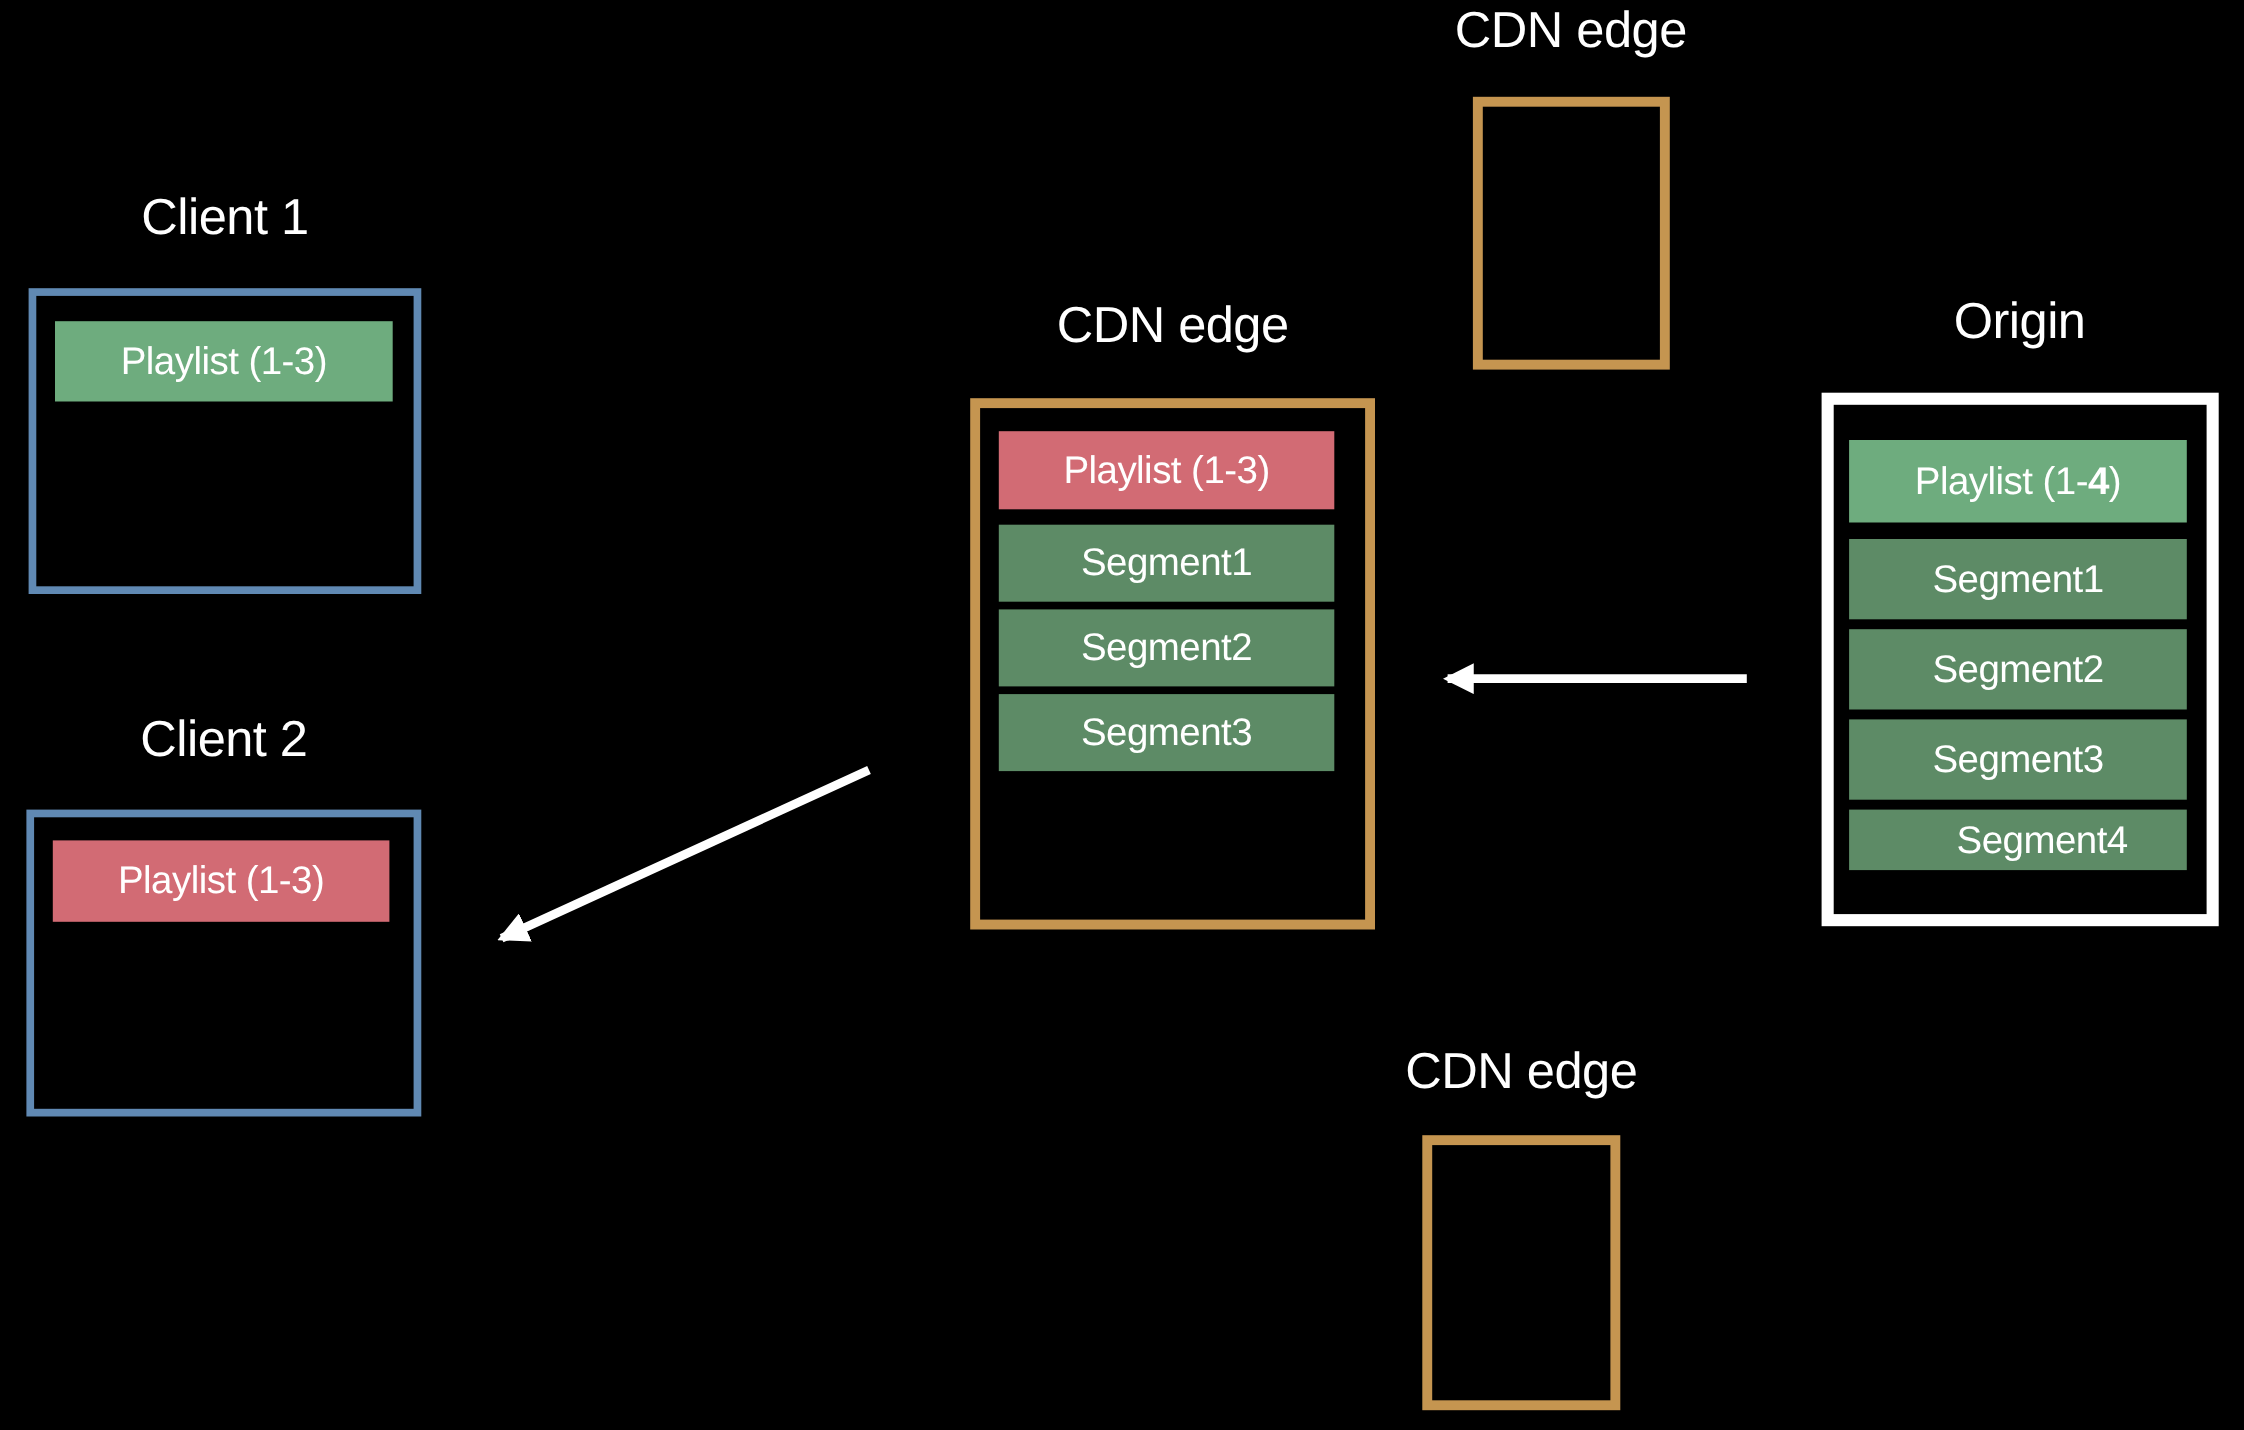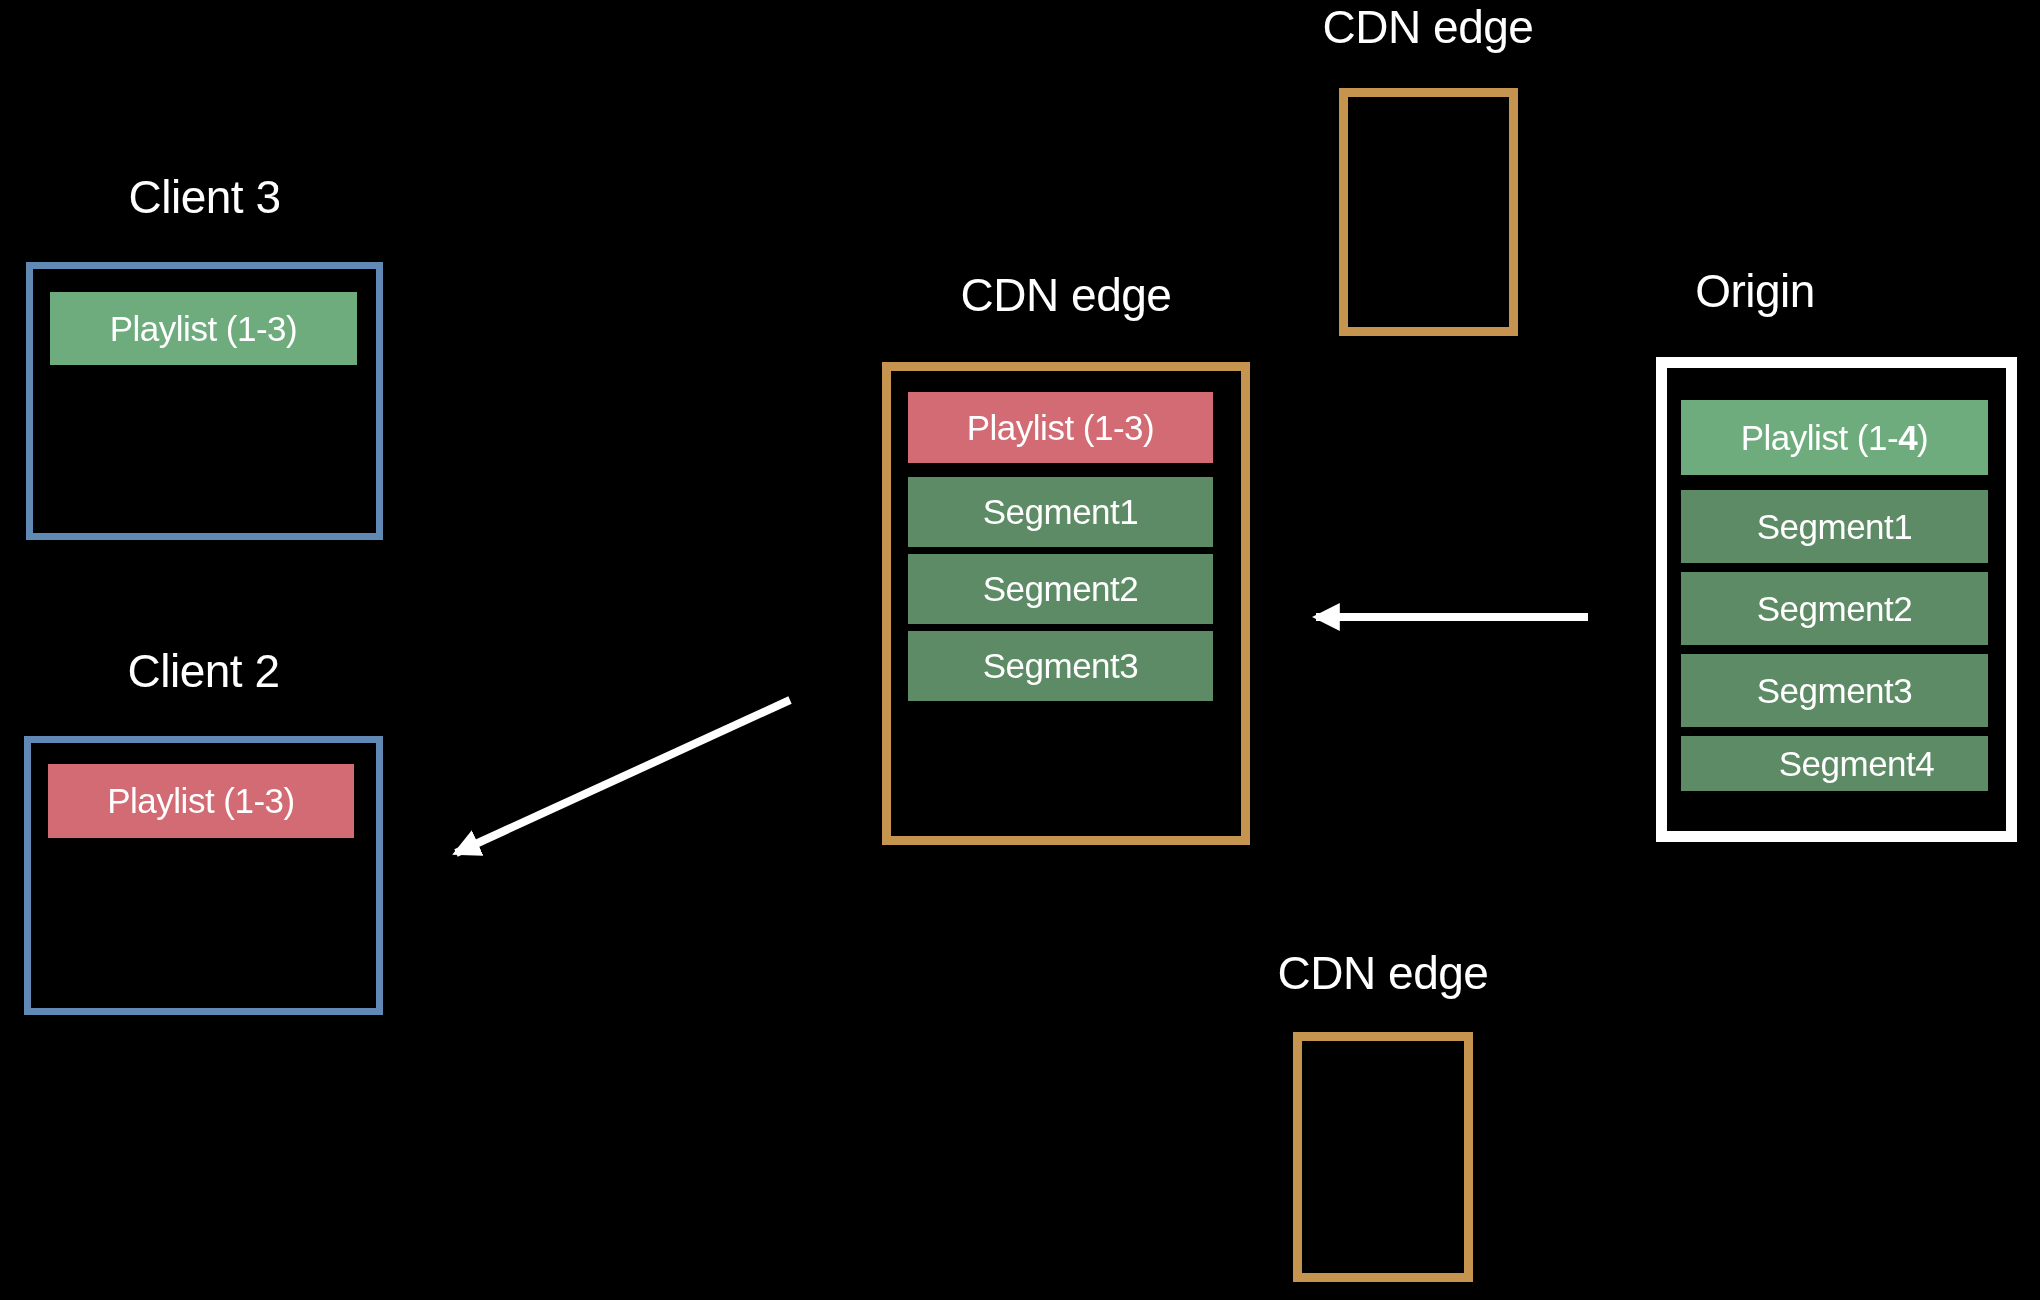--- a/index.html
+++ b/index.html
@@ -32,21 +32,21 @@
   <svg class="arrows" width="2040" height="1300" viewBox="0 0 2040 1300">
     <defs>
       <marker id="arrowhead" viewBox="0 0 10 10" refX="8.5" refY="5" markerWidth="3.5" markerHeight="3.5" orient="auto">
         <polygon points="0,0 10,5 0,10" fill="#ffffff"></polygon>
       </marker>
     </defs>
     <line x1="1588" y1="617" x2="1316" y2="617" stroke="#ffffff" stroke-width="8" marker-end="url(#arrowhead)"></line>
     <line x1="790" y1="700" x2="456" y2="853" stroke="#ffffff" stroke-width="8" marker-end="url(#arrowhead)"></line>
   </svg>
 
-  <div class="title" style="left:26px;top:172px;width:357px;">Client 3</div>
+  <div class="title" style="left:26px;top:172px;width:357px;">Client 1</div>
   <div class="box" style="left: 26px; top: 262px; width: 357px; height: 278px; padding: 23px 0px 0px 17px; border-color: rgb(96, 137, 179);">
     <div class="chip" style="width:307px;height:73px;background:#6eac7e;">Playlist (1-3)</div>
   </div>
 
   <div class="title" style="left:24px;top:646px;width:359px;">Client 2</div>
   <div class="box" style="left: 24px; top: 736px; width: 359px; height: 279px; padding: 21px 0px 0px 17px; border-color: rgb(96, 137, 179);">
     <div class="chip" style="width:306px;height:74px;background:#d26b74;">Playlist (1-3)</div>
   </div>
 
   <div class="title" style="left:1278px;top:2px;width:300px;">CDN edge</div>
@@ -56,21 +56,21 @@
   <div class="box cdn" style="left:882px;top:362px;width:368px;height:483px;border-color:#c59550;padding:21px 0 0 17px;">
     <div class="chip" style="width:305px;height:71px;background:#d26b74;">Playlist (1-3)</div>
     <div class="chip" style="width:305px;height:70px;margin-top:14px;background:#5d8b66;">Segment1</div>
     <div class="chip" style="width:305px;height:70px;margin-top:7px;background:#5d8b66;">Segment2</div>
     <div class="chip" style="width:305px;height:70px;margin-top:7px;background:#5d8b66;">Segment3</div>
   </div>
 
   <div class="title" style="left:1233px;top:948px;width:300px;">CDN edge</div>
   <div class="box cdn" style="left:1293px;top:1032px;width:180px;height:250px;border-color:#c59550;"></div>
 
-  <div class="title" style="left:1605px;top:266px;width:300px;">Origin</div>
+  <div class="title" style="left:1686px;top:266px;width:300px;">Origin</div>
   <div class="box origin" style="left:1656px;top:357px;width:361px;height:485px;border-color:#ffffff;padding:32px 0 0 14px;">
     <div class="chip" style="width:307px;height:75px;background:#6eac7e;">
       <span>Playlist (1-</span>
         <span class="bold">4</span>
         <span>)</span>
     </div>
     <div class="chip" style="width:307px;height:73px;margin-top:15px;background:#5d8b66;">Segment1</div>
     <div class="chip" style="width:307px;height:73px;margin-top:9px;background:#5d8b66;">Segment2</div>
     <div class="chip" style="width:307px;height:73px;margin-top:9px;background:#5d8b66;">Segment3</div>
     <div class="chip" style="width:307px;height:55px;margin-top:9px;background:#5d8b66;padding-left:44px;">Segment4</div>

